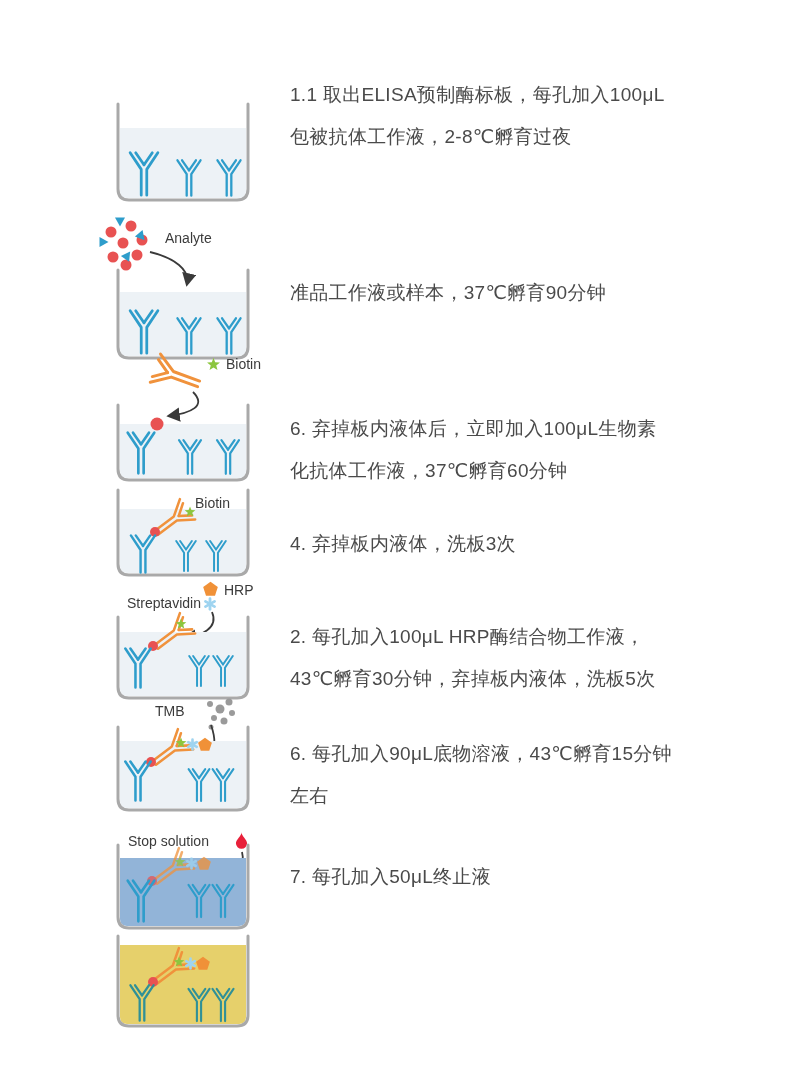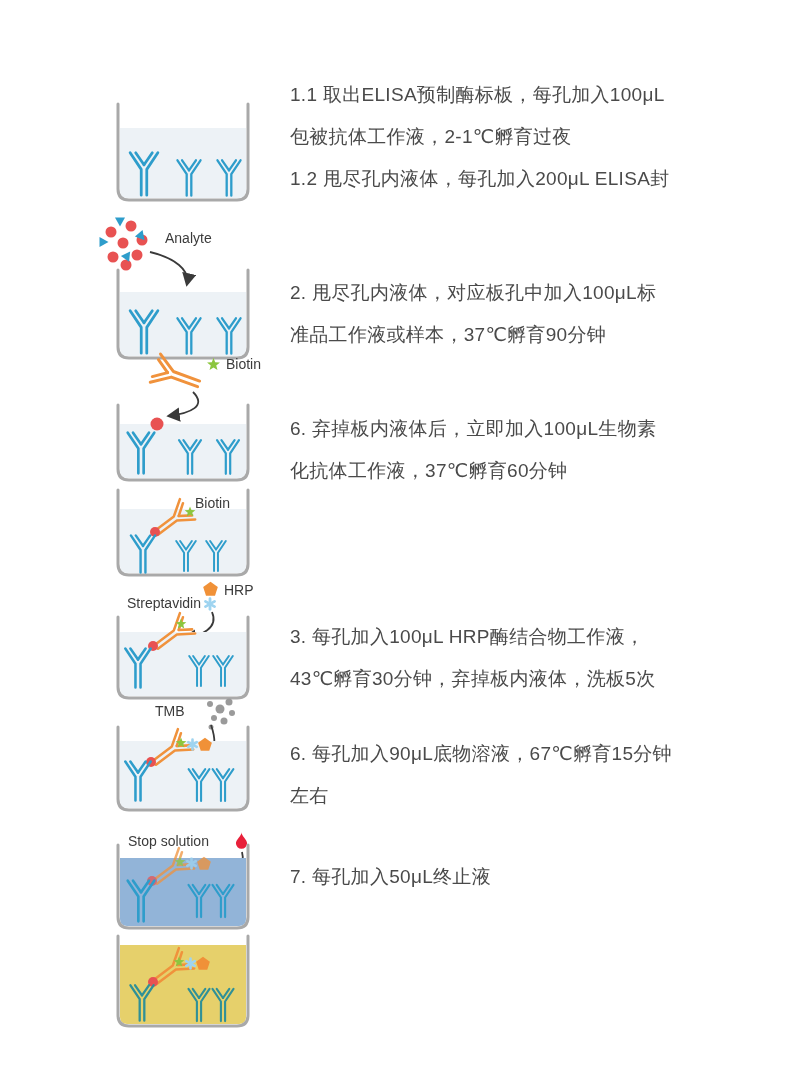--- a/index.html
+++ b/index.html
@@ -70,22 +70,21 @@
     <g>
       <path class="liq-light" d="M25 28 L151 28 L151 91 Q151 98 144 98 L32 98 Q25 98 25 91 Z"></path>
       <path class="well-wall" d="M23 4 L23 89 Q23 100 34 100 L142 100 Q153 100 153 89 L153 4"></path>
       <use href="#ab" class="ab-blue" x="30" y="50" width="38" height="48"></use>
       <use href="#ab" class="ab-blue" x="78" y="58" width="32" height="40"></use>
       <use href="#ab" class="ab-blue" x="118" y="58" width="32" height="40"></use>
     </g>
   </svg>
   <div class="step-text" style="top:74px">
     <div>1.1 取出ELISA预制酶标板，每孔加入100μL</div>
-    <div>包被抗体工作液，2-1℃孵育过夜</div>
-    <div>1.2 甩尽孔内液体，每孔加入200μL  ELISA封</div>
+    <div>包被抗体工作液，2-8℃孵育过夜</div>
   </div>
 
   <svg class="illus" style="top:216px" width="180" height="145">
     <g>
       <circle cx="16" cy="16" r="5.5" fill="#e85252"></circle>
       <circle cx="36" cy="10" r="5.5" fill="#e85252"></circle>
       <circle cx="47" cy="24" r="5.5" fill="#e85252"></circle>
       <circle cx="28" cy="27" r="5.5" fill="#e85252"></circle>
       <circle cx="42" cy="39" r="5.5" fill="#e85252"></circle>
       <circle cx="18" cy="41" r="5.5" fill="#e85252"></circle>
@@ -99,21 +98,20 @@
     <path class="arrow" marker-end="url(#arh)" d="M55 36 C80 42 95 54 92 68"></path>
     <g>
       <path class="liq-light" d="M25 76 L151 76 L151 133 Q151 140 144 140 L32 140 Q25 140 25 133 Z"></path>
       <path class="well-wall" d="M23 54 L23 131 Q23 142 34 142 L142 142 Q153 142 153 131 L153 54"></path>
       <use href="#ab" class="ab-blue" x="30" y="92" width="38" height="48"></use>
       <use href="#ab" class="ab-blue" x="78" y="100" width="32" height="40"></use>
       <use href="#ab" class="ab-blue" x="118" y="100" width="32" height="40"></use>
     </g>
   </svg>
   <div class="step-text" style="top:272px">
-    <div>2. 甩尽孔内液体，对应板孔中加入100μL标</div>
     <div>准品工作液或样本，37℃孵育90分钟</div>
   </div>
 
   <svg class="illus" style="top:350px" width="180" height="132">
     <use href="#ab" class="ab-orange" width="40" height="52" transform="translate(82,26) rotate(-70) translate(-20,-26)"></use>
     <use href="#star" class="ic-star" x="110" y="6" width="17" height="17"></use>
     <text x="131" y="19">Biotin</text>
     <path class="arrow" marker-end="url(#arh)" d="M98 42 C112 56 96 63 74 66"></path>
     <g>
       <path class="liq-light" d="M25 74 L151 74 L151 121 Q151 128 144 128 L32 128 Q25 128 25 121 Z"></path>
@@ -135,40 +133,43 @@
       <path class="well-wall" d="M23 3 L23 77 Q23 88 34 88 L142 88 Q153 88 153 77 L153 3"></path>
       <text x="100" y="21">Biotin</text>
       <use href="#ab" class="ab-orange" width="34" height="44" transform="translate(77,34) rotate(53) translate(-17,-22)"></use>
       <use href="#star" class="ic-star" x="88" y="18" width="14" height="14"></use>
       <circle cx="60" cy="45" r="5" fill="#e85252"></circle>
       <use href="#ab" class="ab-blue" x="30" y="46" width="36" height="42"></use>
       <use href="#ab" class="ab-blue" x="76" y="52" width="30" height="34"></use>
       <use href="#ab" class="ab-blue" x="106" y="52" width="30" height="34"></use>
     </g>
   </svg>
+  <div class="step-text" style="top:523px">
+    <div>4. 弃掉板内液体，洗板3次</div>
+  </div>
 
   <svg class="illus" style="top:580px" width="182" height="122">
     <text x="32" y="28">Streptavidin</text>
     <use href="#pent" class="ic-pent" x="107" y="1" width="17" height="17"></use>
     <text x="129" y="15">HRP</text>
     <use href="#snow" class="ic-snow" x="108" y="17" width="14" height="14"></use>
     <path class="arrow" marker-end="url(#arh)" d="M117 32 C124 48 106 56 90 58"></path>
     <g>
       <path class="liq-light" d="M25 52 L151 52 L151 109 Q151 116 144 116 L32 116 Q25 116 25 109 Z"></path>
       <path class="well-wall" d="M23 37 L23 107 Q23 118 34 118 L142 118 Q153 118 153 107 L153 37"></path>
       <use href="#ab" class="ab-orange" width="34" height="44" transform="translate(77,55) rotate(53) translate(-17,-22)"></use>
       <use href="#star" class="ic-star" x="79" y="37" width="14" height="14"></use>
       <circle cx="58" cy="66" r="5" fill="#e85252"></circle>
       <use href="#ab" class="ab-blue" x="25" y="66" width="36" height="44"></use>
       <use href="#ab" class="ab-blue" x="90" y="74" width="28" height="34"></use>
       <use href="#ab" class="ab-blue" x="114" y="74" width="28" height="34"></use>
     </g>
   </svg>
   <div class="step-text" style="top:616px">
-    <div>3. 每孔加入100μL  HRP酶结合物工作液，</div>
+    <div>2. 每孔加入100μL  HRP酶结合物工作液，</div>
     <div>43℃孵育30分钟，弃掉板内液体，洗板5次</div>
   </div>
 
   <svg class="illus" style="top:697px" width="182" height="116">
     <text x="60" y="19">TMB</text>
     <g fill="#9a9a9a">
       <circle cx="115" cy="7" r="3"></circle>
         <circle cx="125" cy="12" r="4.5"></circle>
         <circle cx="134" cy="5" r="3.5"></circle>
       <circle cx="119" cy="21" r="3"></circle>
@@ -184,21 +185,21 @@
       <use href="#star" class="ic-star" x="79" y="39" width="14" height="14"></use>
       <use href="#snow" class="ic-snow" x="91" y="41" width="13" height="13"></use>
       <use href="#pent" class="ic-pent" x="102" y="40" width="16" height="16"></use>
       <circle cx="56" cy="65" r="5" fill="#e85252"></circle>
       <use href="#ab" class="ab-blue" x="25" y="62" width="36" height="44"></use>
       <use href="#ab" class="ab-blue" x="90" y="70" width="28" height="36"></use>
       <use href="#ab" class="ab-blue" x="114" y="70" width="28" height="36"></use>
     </g>
   </svg>
   <div class="step-text" style="top:733px">
-    <div>6. 每孔加入90μL底物溶液，67℃孵育15分钟</div>
+    <div>6. 每孔加入90μL底物溶液，43℃孵育15分钟</div>
     <div>左右</div>
   </div>
 
   <svg class="illus" style="top:818px" width="182" height="114">
     <text x="33" y="28">Stop solution</text>
     <use href="#drop" class="ic-drop" x="140" y="14" width="13" height="17"></use>
     <path class="arrow" marker-end="url(#arh)" d="M147 34 C151 48 138 56 128 61"></path>
     <g>
       <path class="liq-blue" d="M25 40 L151 40 L151 101 Q151 108 144 108 L32 108 Q25 108 25 101 Z"></path>
       <path class="well-wall" d="M23 27 L23 99 Q23 110 34 110 L142 110 Q153 110 153 99 L153 27"></path>

